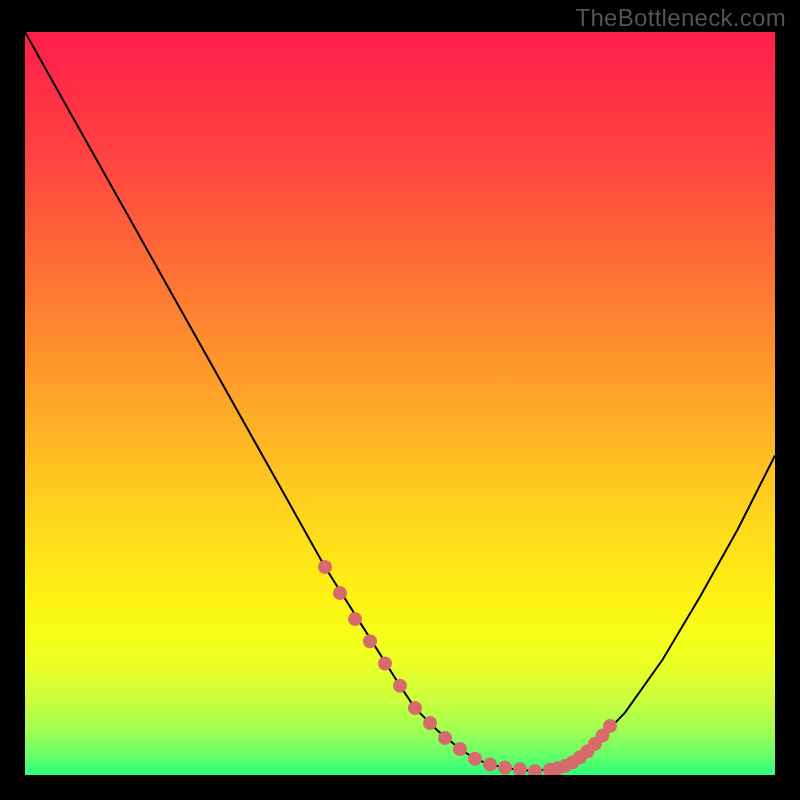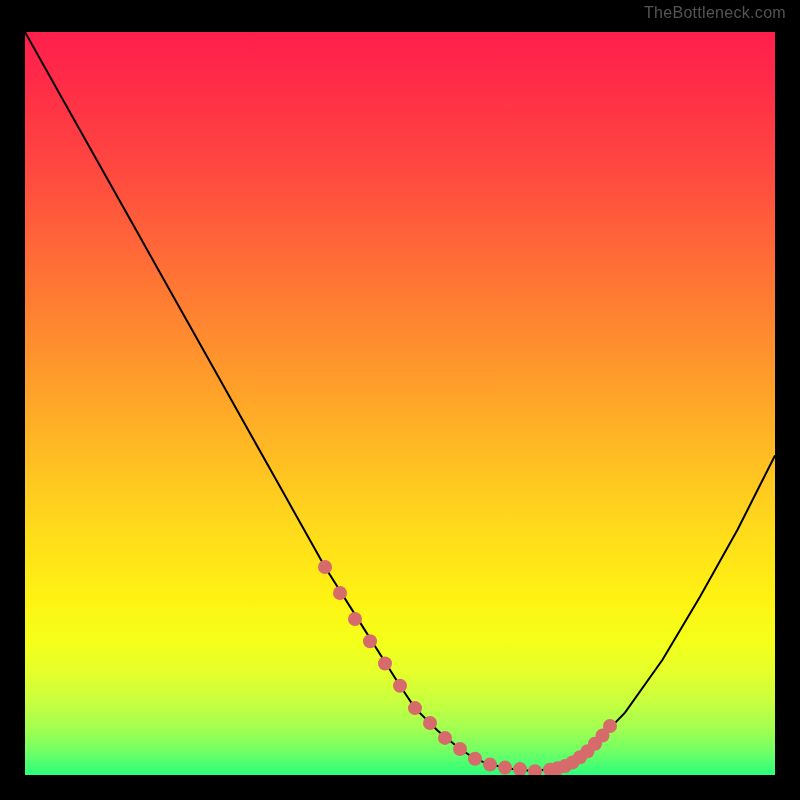--- a/index.html
+++ b/index.html
@@ -17,21 +17,21 @@
     top: 0;
     width: 800px;
     height: 800px;
     background: #000;
   }
   .watermark {
     position: absolute;
     top: 4px;
     right: 14px;
     color: #545454;
-    font-size: 16px;
+    font-size: 24px;
     font-weight: 500;
     letter-spacing: 0.3px;
     z-index: 5;
   }
   .plot {
     position: absolute;
     left: 25px;
     top: 32px;
     width: 750px;
     height: 743px;

